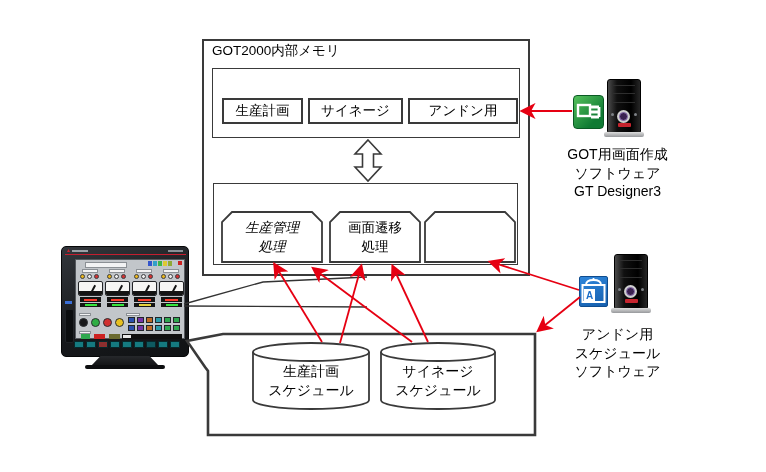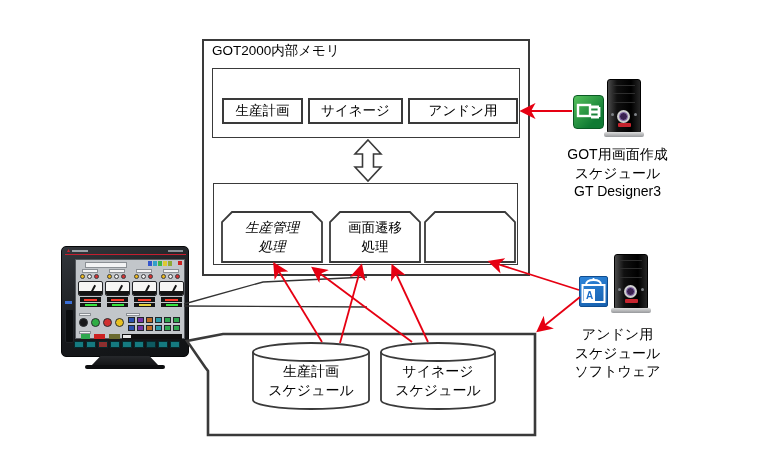--- a/index.html
+++ b/index.html
@@ -311,18 +311,18 @@
 処理</div>
   <div class="lbl ctr" style="left:330px;top:212px;width:90px;height:50px;font-size:13.5px;line-height:19px;">画面遷移
 処理</div>
 
   <div class="lbl ctr" style="left:253px;top:359px;width:116px;height:44px;font-size:14px;line-height:19.5px;">生産計画
 スケジュール</div>
   <div class="lbl ctr" style="left:381px;top:359px;width:114px;height:44px;font-size:14px;line-height:19.5px;">サイネージ
 スケジュール</div>
 
   <div class="lbl ctr" style="left:545px;top:145px;width:145px;height:56px;font-size:14px;line-height:18.5px;">GOT用画面作成
-スケジュール
+ソフトウェア
 GT Designer3</div>
   <div class="lbl ctr" style="left:549px;top:326px;width:137px;height:56px;font-size:14px;line-height:18.5px;font-family:Liberation Mono, monospace;">アンドン用
 スケジュール
 ソフトウェア</div>
 </div>
 
 </body></html>

